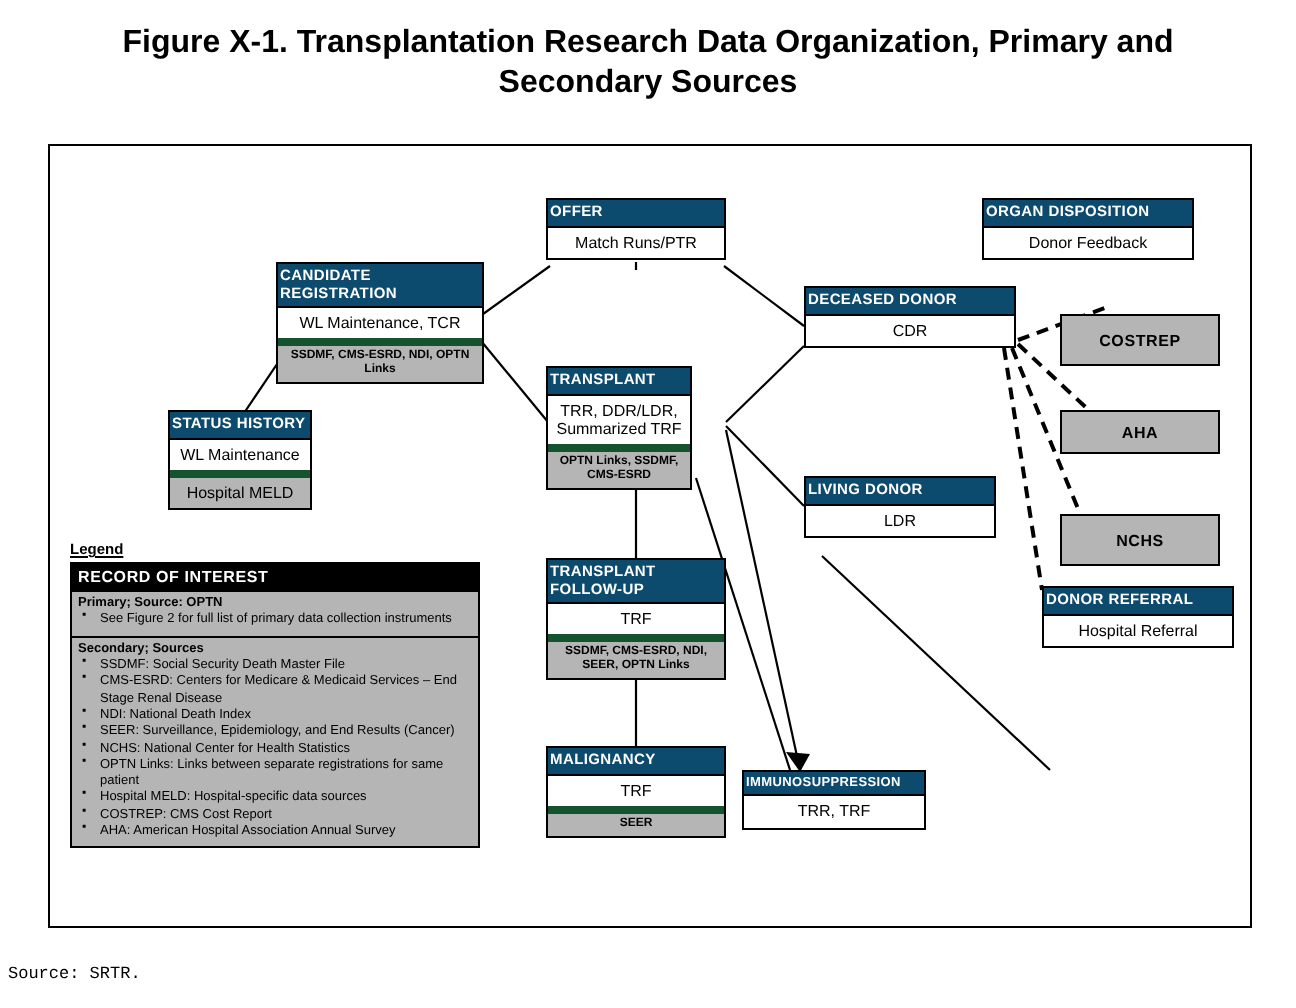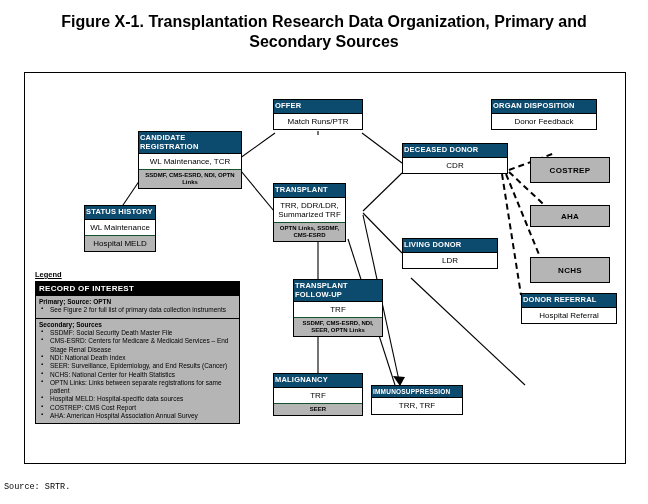--- a/index.html
+++ b/index.html
@@ -9,21 +9,21 @@
          font-size:16px;font-weight:bold;line-height:1.25;}
   #frame{position:absolute;left:24px;top:72px;width:600px;height:390px;
          border:1px solid #000;background:#fff;}
   #wires{position:absolute;left:0;top:0;width:600px;height:390px;}
   .node{position:absolute;border:1px solid #000;background:#fff;box-sizing:border-box;}
   .nhead{background:#0c4a6e;color:#fff;font-size:7.5px;font-weight:bold;text-align:left;
          padding:2px 1px;line-height:1.15;letter-spacing:.2px;}
   .nbody{background:#fff;color:#000;font-size:8px;text-align:center;padding:3px 1px;
          line-height:1.15;border-top:1px solid #000;}
   .nsrc{background:#b5b5b5;color:#000;font-size:6px;text-align:center;padding:2px 1px;
-        line-height:1.15;border-top:1px solid #14532d;font-weight:bold;}
+        line-height:1.15;border-top:4px solid #14532d;font-weight:bold;}
   .plain{position:absolute;border:1px solid #000;background:#b5b5b5;box-sizing:border-box;
          display:flex;align-items:center;justify-content:center;font-size:8px;
          font-weight:bold;letter-spacing:.3px;}
   #legend{position:absolute;left:10px;top:197px;width:205px;}
   #legend .lgtitle{font-size:7.5px;font-weight:bold;text-decoration:underline;
                    margin-bottom:2px;}
   #legend .lgbox{border:1px solid #000;box-sizing:border-box;}
   #legend .lghead{background:#000;color:#fff;font-size:8px;font-weight:bold;
                   padding:2px 3px;letter-spacing:.3px;}
   #legend .lgsec{background:#b5b5b5;font-size:6.5px;padding:2px 3px 3px 3px;
@@ -121,21 +121,21 @@
   <div class="node" style="left:377px;top:165px;width:96px;">
     <div class="nhead">LIVING DONOR</div>
     <div class="nbody">LDR</div>
   </div>
 
   <div class="node" style="left:496px;top:220px;width:96px;">
     <div class="nhead">DONOR REFERRAL</div>
     <div class="nbody">Hospital Referral</div>
   </div>
 
-  <div class="node" style="left:248px;top:206px;width:90px;margin-left:20px;">
+  <div class="node" style="left:248px;top:206px;width:90px;">
     <div class="nhead">TRANSPLANT FOLLOW-UP</div>
     <div class="nbody">TRF</div>
     <div class="nsrc">SSDMF, CMS-ESRD, NDI, SEER, OPTN Links</div>
   </div>
 
 
   <div class="node" style="left:248px;top:300px;width:90px;">
     <div class="nhead">MALIGNANCY</div>
     <div class="nbody">TRF</div>
     <div class="nsrc">SEER</div>

